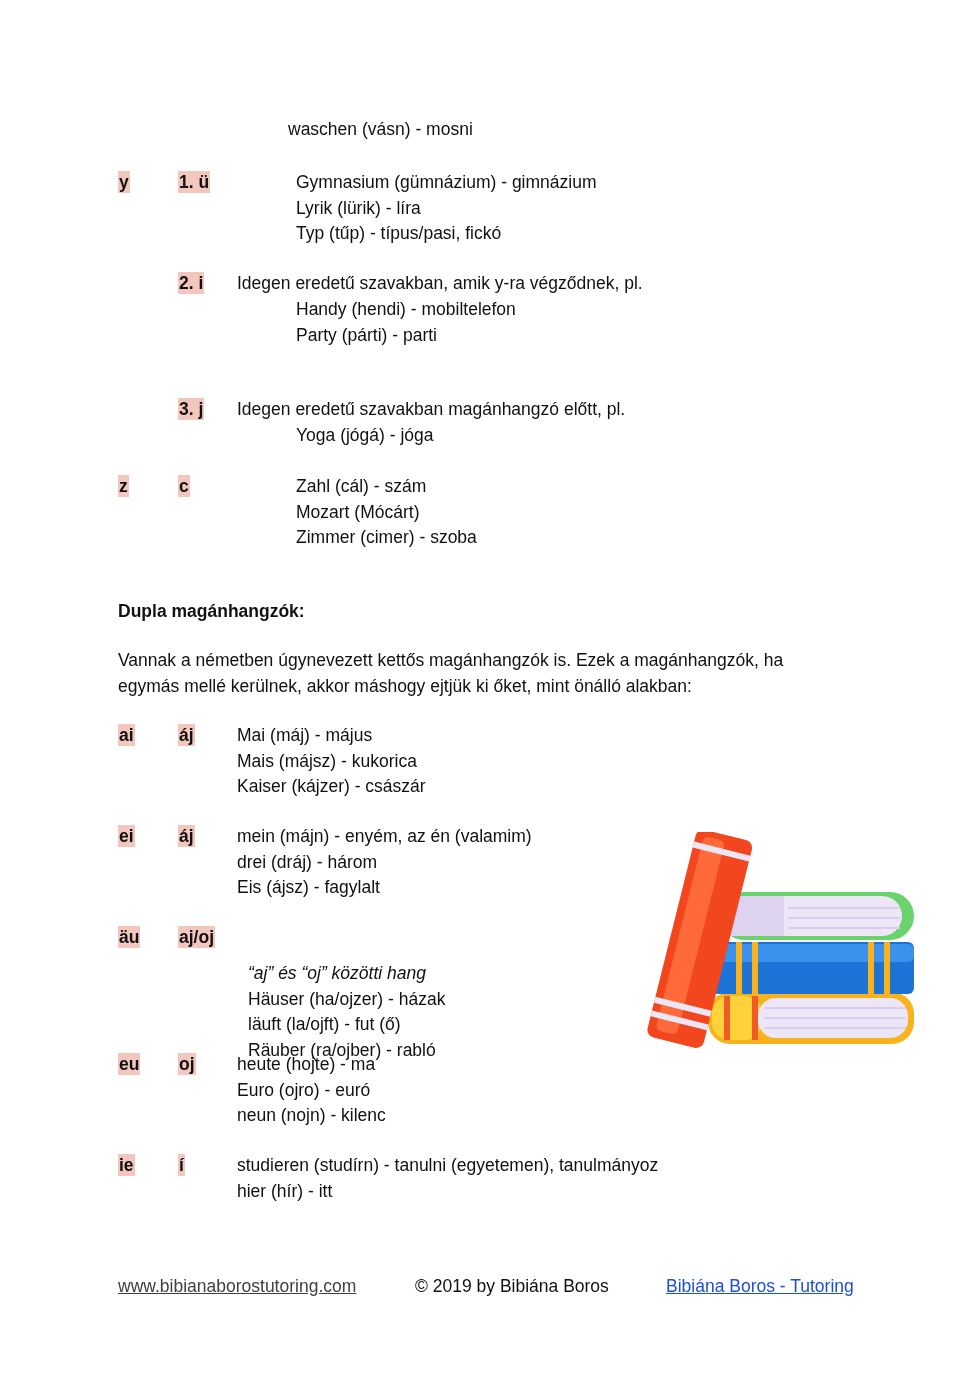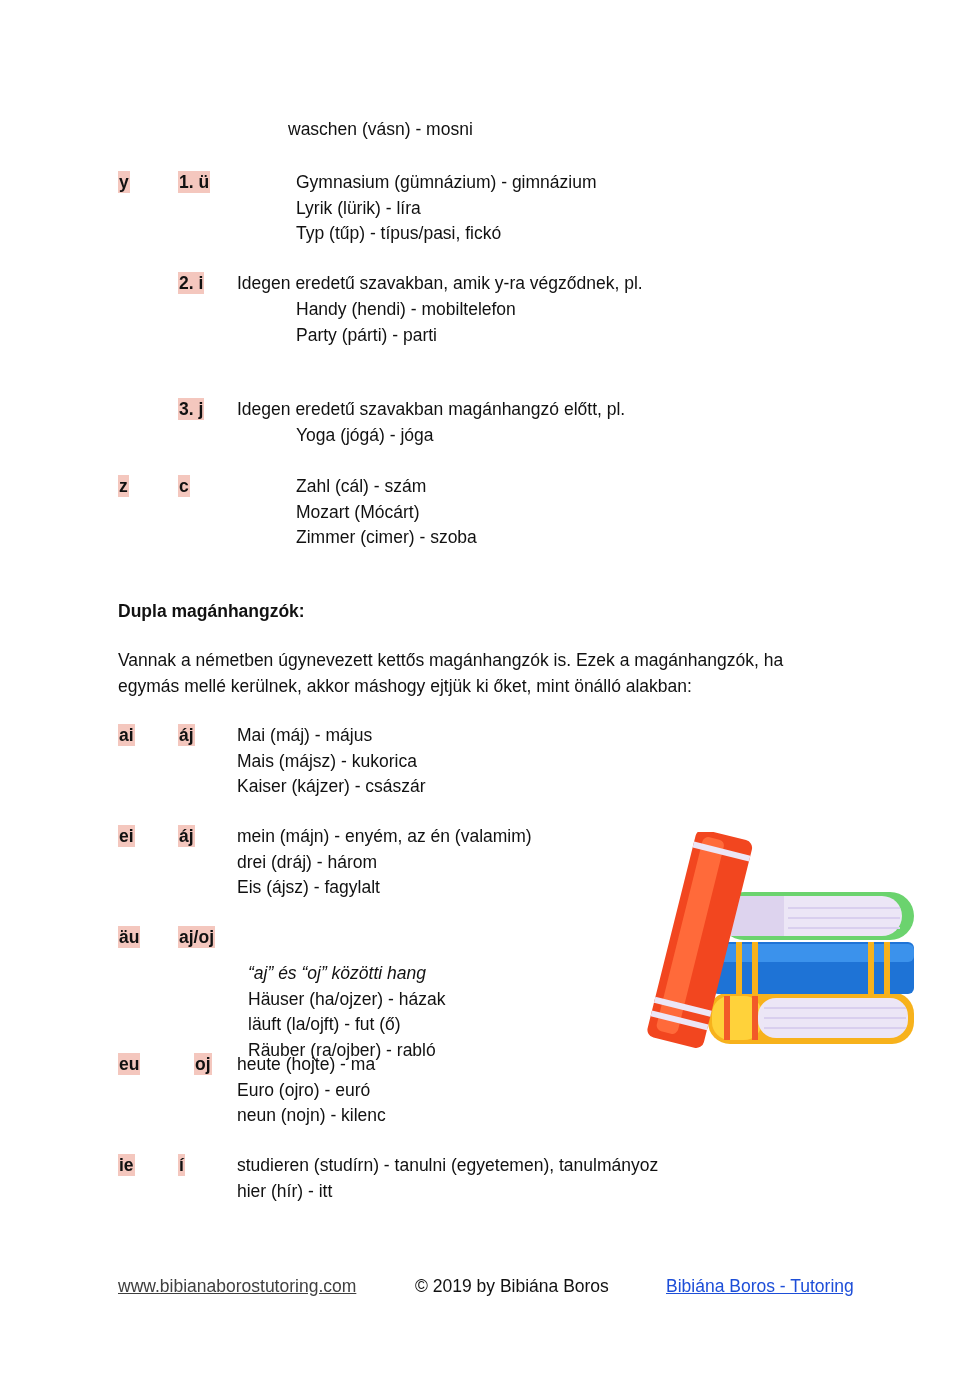--- a/index.html
+++ b/index.html
@@ -87,21 +87,21 @@
   <div class="abs" style="left:248px; top:926px;margin-top:36px;">
     <span class="line ital">“aj” és “oj” közötti hang</span>
     <span class="line">Häuser (ha/ojzer) - házak</span>
     <span class="line">läuft (la/ojft) - fut (ő)</span>
     <span class="line">Räuber (ra/ojber) - rabló</span>
   </div>
 </div>
 
 <div>
   <span class="abs hl" style="left:118px; top:1053px;">eu</span>
-  <span class="abs hl" style="left:194px; top:1053px;">oj</span>
+  <span class="abs hl" style="left:178px; top:1053px;">oj</span>
   <div class="abs" style="left:237px; top:1053px;">
     <span class="line">heute (hojte) - ma</span>
     <span class="line">Euro (ojro) - euró</span>
     <span class="line">neun (nojn) - kilenc</span>
   </div>
 </div>
 
 <div>
   <span class="abs hl" style="left:118px; top:1154px;">ie</span>
   <span class="abs hl" style="left:178px; top:1154px;">í</span>

